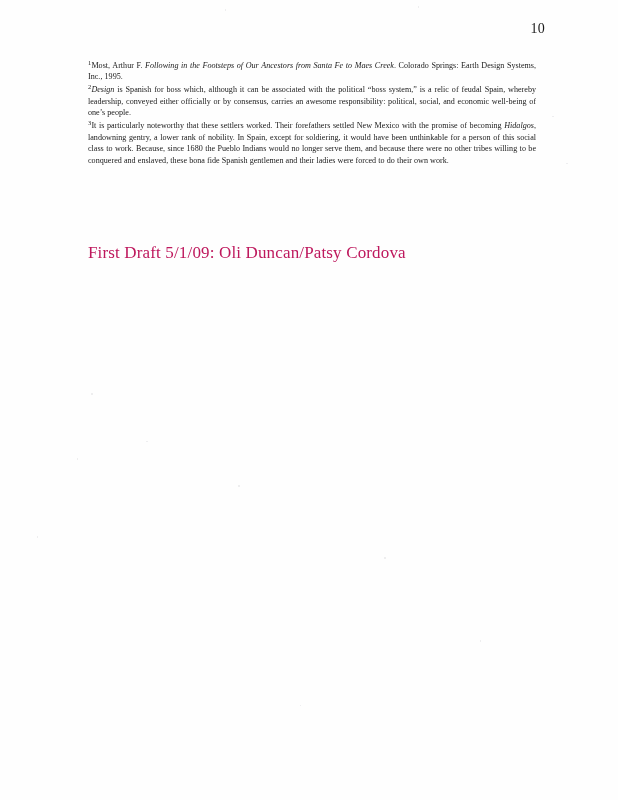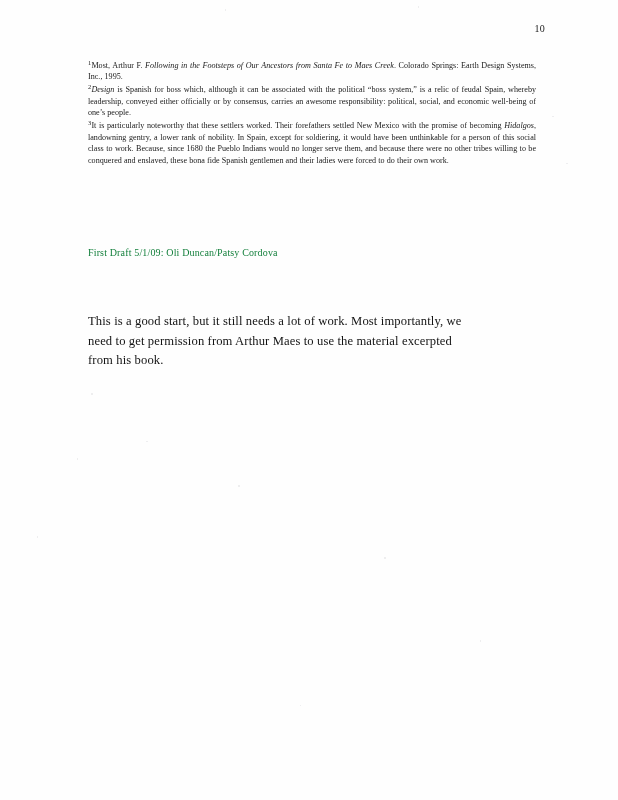--- a/index.html
+++ b/index.html
@@ -24,21 +24,21 @@
     background: #fefefe;
   }
 
   
   .page-number {
     position: absolute;
     top: 22px;
     left: 0;
     width: 545px;
     text-align: right;
-    font-size: 10px;
+    font-size: 14px;
     line-height: 14px;
     color: #1a1a1a;
     letter-spacing: 0.3px;
   }
 
   
   .footnotes {
     position: absolute;
     top: 60px;
     left: 88px;
@@ -61,23 +61,23 @@
   }
   .footnote i {
   }
 
   
   .draft-line {
     position: absolute;
     top: 245px;
     left: 88px;
     width: 440px;
-    font-size: 10px;
+    font-size: 17px;
     line-height: 16px;
-    color: #15803d;
+    color: #be185d;
     letter-spacing: 0.15px;
   }
 
   
   .body-note {
     position: absolute;
     top: 312px;
     left: 88px;
     width: 380px;
     font-size: 12.6px;
@@ -108,21 +108,20 @@
   <div class="page-number">10</div>
 
   <div class="footnotes">
       <p class="footnote"><sup>1</sup><span>Most, Arthur F. </span><i>Following in the Footsteps of Our Ancestors from Santa Fe to Maes Creek</i><span>. Colorado Springs: Earth Design Systems, Inc., 1995.</span></p>
       <p class="footnote"><sup>2</sup><i>Design</i><span> is Spanish for boss which, although it can be associated with the political “boss system,” is a relic of feudal Spain, whereby leadership, conveyed either officially or by consensus, carries an awesome responsibility: political, social, and economic well-being of one’s people.</span></p>
       <p class="footnote"><sup>3</sup><span>It is particularly noteworthy that these settlers worked. Their forefathers settled New Mexico with the promise of becoming </span><i>Hidalgos</i><span>, landowning gentry, a lower rank of nobility. In Spain, except for soldiering, it would have been unthinkable for a person of this social class to work. Because, since 1680 the Pueblo Indians would no longer serve them, and because there were no other tribes willing to be conquered and enslaved, these bona fide Spanish gentlemen and their ladies were forced to do their own work.</span></p>
     </div>
 
   <div class="draft-line">First Draft 5/1/09: Oli Duncan/Patsy Cordova</div>
 
-  <div class="body-note">This is a good start, but it still needs a lot of work. Most importantly, we need to get permission from Arthur Maes to use the material excerpted from his book.</div>
 
   <div class="speckles">
     <div class="speck" style="left:91px;  top:393px; width:2px; height:2px;"></div>
     <div class="speck" style="left:146px; top:441px; width:2px; height:1px;"></div>
     <div class="speck" style="left:77px;  top:458px; width:1px; height:2px;"></div>
     <div class="speck" style="left:238px; top:485px; width:2px; height:2px;"></div>
     <div class="speck" style="left:37px;  top:536px; width:1px; height:2px;"></div>
     <div class="speck" style="left:384px; top:557px; width:2px; height:2px;"></div>
     <div class="speck" style="left:225px; top:9px;   width:1px; height:2px;"></div>
     <div class="speck" style="left:418px; top:6px;   width:1px; height:2px;"></div>

